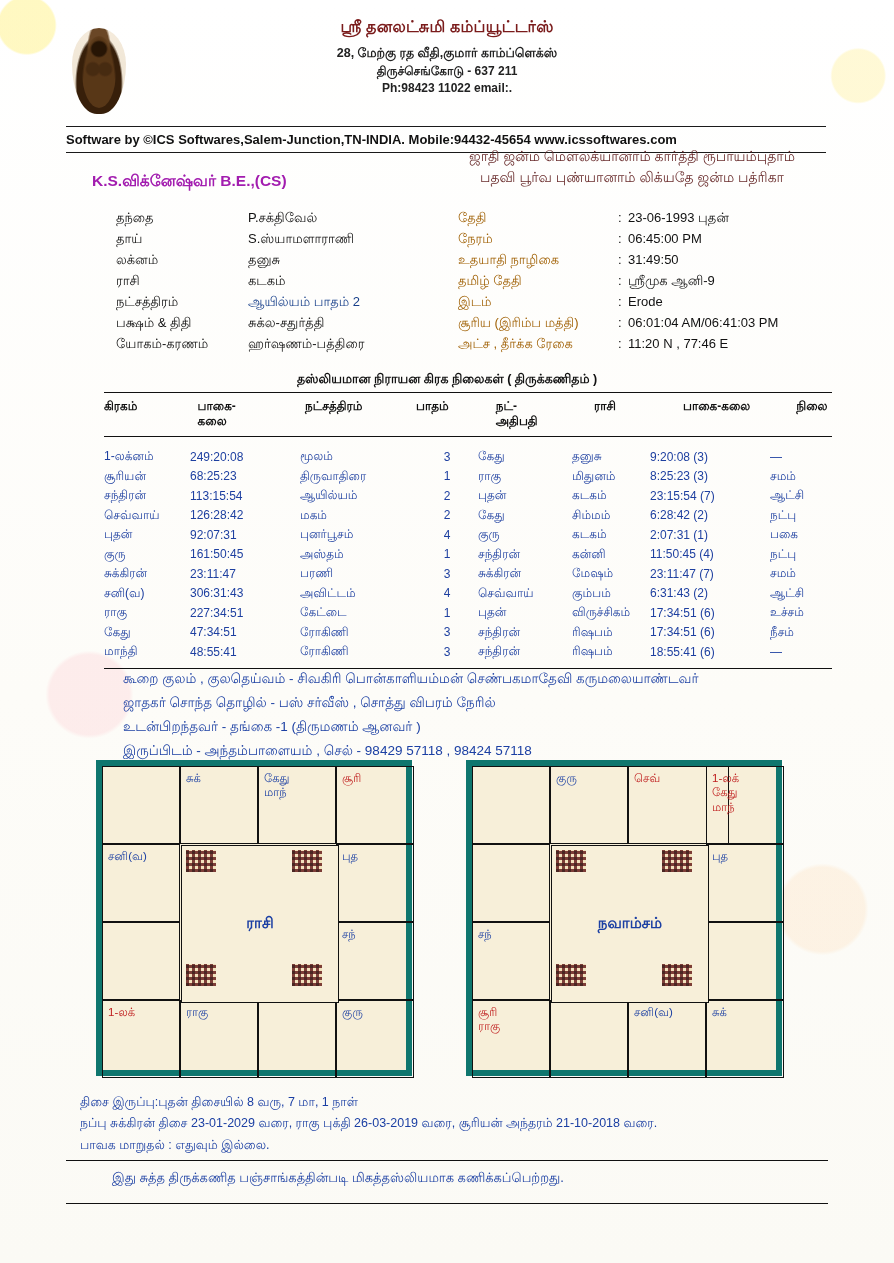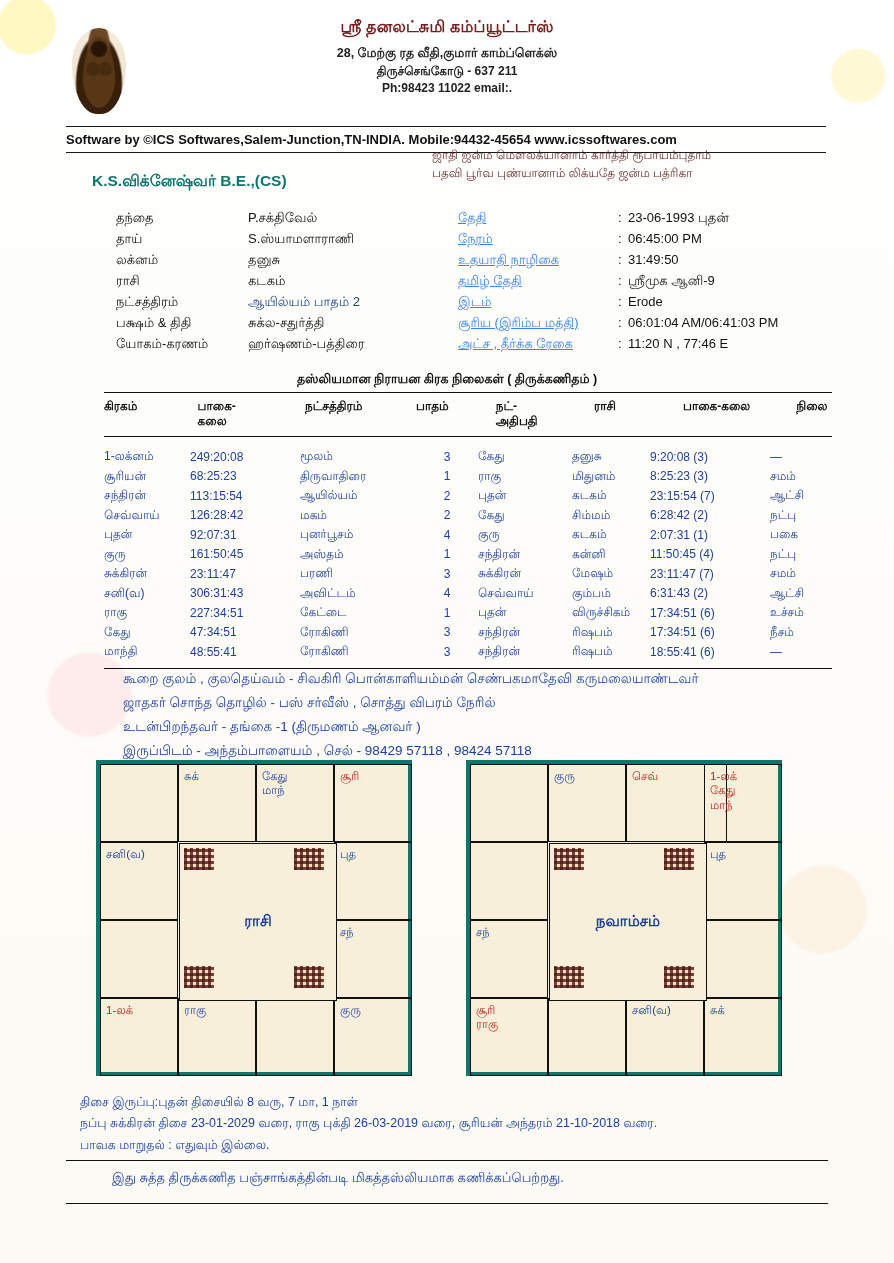--- a/index.html
+++ b/index.html
@@ -48,30 +48,30 @@
       radial-gradient(circle at 32% 46%, #4a2f16 0 6px, rgba(0,0,0,0) 8px),
       radial-gradient(circle at 68% 46%, #4a2f16 0 6px, rgba(0,0,0,0) 8px),
       radial-gradient(ellipse at 50% 78%, #5a3a1c 0 16px, rgba(0,0,0,0) 18px);
     border-radius:50%;
   }
 
   .rule { position:absolute; left:66px; width:760px; border-top:1.6px solid #1a1a1a; }
 
   .softline { position:absolute; left:66px; top:132px; width:762px; font-size:13px; font-weight:700; color:#111; }
 
-  .sanskrit { position:absolute; left:432px; top:146px; width:400px; color:#6a2d2d; font-size:12px; line-height:1.5; }
-
-  .name { position:absolute; left:92px; top:172px; font-size:15.5px; font-weight:700; color:#0f766e; }
+  .sanskrit { position:absolute; left:432px; top:146px; width:400px; text-align:center; color:#6a2d2d; font-size:14px; line-height:1.5; }
+
+  .name { position:absolute; left:92px; top:172px; font-size:15.5px; font-weight:700; color:#a21caf; }
 
   
   .bio { position:absolute; left:116px; top:210px; width:720px; font-size:13px; }
   .bio .row { display:flex; height:21px; align-items:flex-start; }
   .bio .lk { width:132px; color:#111; }
   .bio .lv { width:210px; color:#111; }
-  .bio .rk { width:160px; color:#3b82f6;text-decoration:underline; }
+  .bio .rk { width:160px; color:#a16207; }
   .bio .rc { width:10px; color:#111; }
   .bio .rv { flex:1; color:#111; }
   .bio .blue { color:#173f8a; }
 
   
   .ptitle { position:absolute; left:0; top:372px; width:894px; text-align:center; font-size:12.5px; font-weight:700; color:#111; }
   .ptable { position:absolute; left:104px; top:392px; width:728px; font-size:12px; }
   .ptable .hline { border-top:1.4px solid #111; }
   .ptable .head { display:flex; font-weight:700; padding:6px 0 7px 0; color:#111;gap:44px; }
   .ptable .r { display:flex; color:#1d3fa0; height:19.5px; align-items:center; }
@@ -83,21 +83,21 @@
   .c6 { width:78px; }
   .c7 { width:120px; }
   .c8 { width:62px; }
   .ptable .head .c4 { text-align:left; }
 
   
   .notes { position:absolute; left:108px; top:668px; width:740px; font-size:13.5px; color:#1b3fa3; line-height:1.62; }
   .notes .n { margin-bottom:2px;margin-left:15px; }
 
   
-  .chart { position:absolute; width:316px; height:316px; border:4px solid #0f766e; background:#f7efd9; }
+  .chart { position:absolute; width:316px; height:316px; border:6px solid #0f766e; background:#f7efd9; }
   .chart.left { left:96px; top:760px; }
   .chart.right { left:466px; top:760px; }
   .cell {
     position:absolute; border:1px solid #111; overflow:hidden;
     font-size:11.5px; color:#1b3fa3; padding:4px 5px; line-height:1.25;
   }
   .cell .red { color:#c02020; }
   .center-box {
     position:absolute; left:79px; top:79px; width:158px; height:158px;
     border:1px solid #111; background:#f7efd9;

